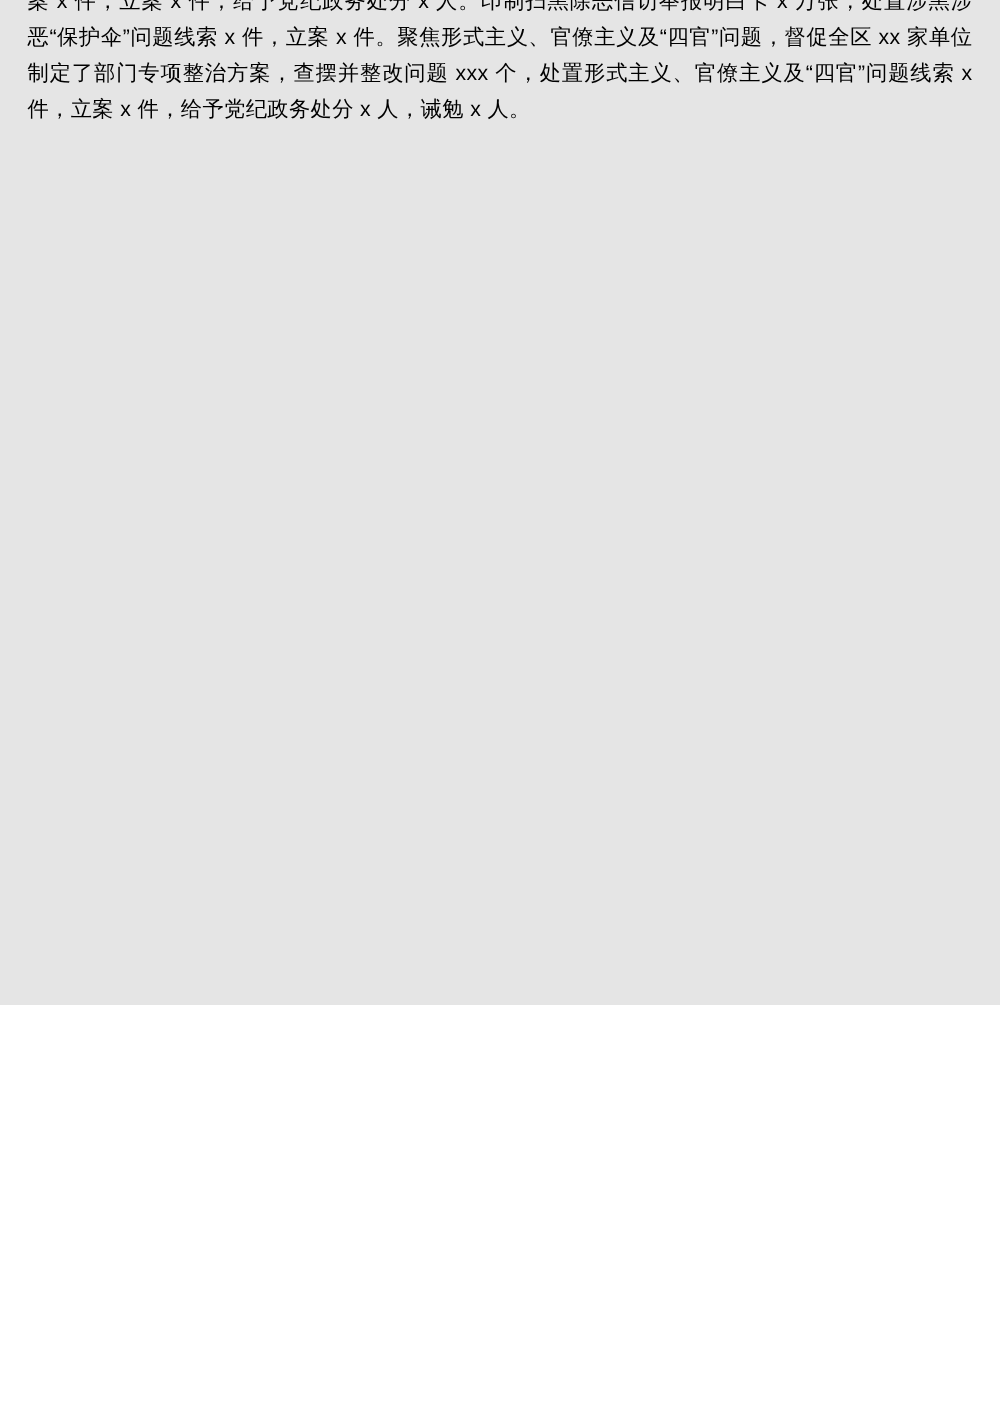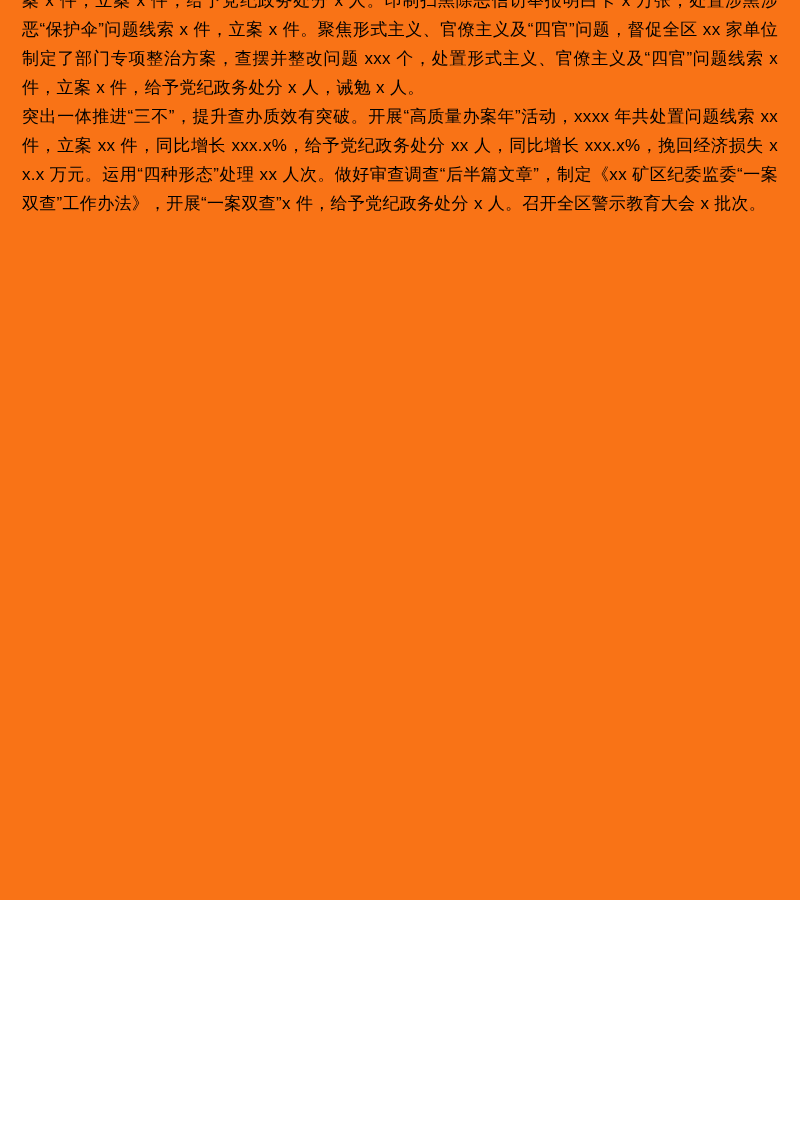--- a/index.html
+++ b/index.html
@@ -8,22 +8,22 @@
     background: #ffffff;
   }
   body {
     width: 800px;
     height: 1136px;
     overflow: hidden;
     font-family: "Liberation Sans", sans-serif;
   }
   .page {
     width: 800px;
-    height: 900px;
-    background: #f97316;
+    height: 804px;
+    background: #e5e5e5;
     overflow: hidden;
   }
   .doc {
     margin-top: -14px;           
     padding: 0 22px;
     color: #000000;
     font-size: 17px;
     line-height: 29px;
     font-weight: 400;
     text-align: justify;
@@ -38,16 +38,15 @@
   .para-gap {
     height: 66px;                
   }
 </style>
 </head>
 <body>
 
 <div class="page">
   <article class="doc">
     <p>案 x 件，立案 x 件，给予党纪政务处分 x 人。印制扫黑除恶信访举报明白卡 x 万张，处置涉黑涉恶“保护伞”问题线索 x 件，立案 x 件。聚焦形式主义、官僚主义及“四官”问题，督促全区 xx 家单位制定了部门专项整治方案，查摆并整改问题 xxx 个，处置形式主义、官僚主义及“四官”问题线索 x 件，立案 x 件，给予党纪政务处分 x 人，诫勉 x 人。</p>
-    <p>突出一体推进“三不”，提升查办质效有突破。开展“高质量办案年”活动，xxxx 年共处置问题线索 xx 件，立案 xx 件，同比增长 xxx.x%，给予党纪政务处分 xx 人，同比增长 xxx.x%，挽回经济损失 xx.x 万元。运用“四种形态”处理 xx 人次。做好审查调查“后半篇文章”，制定《xx 矿区纪委监委“一案双查”工作办法》，开展“一案双查”x 件，给予党纪政务处分 x 人。召开全区警示教育大会 x 批次。</p>
     <div class="para-gap"></div>
   </article>
 </div>
 
 </body></html>

